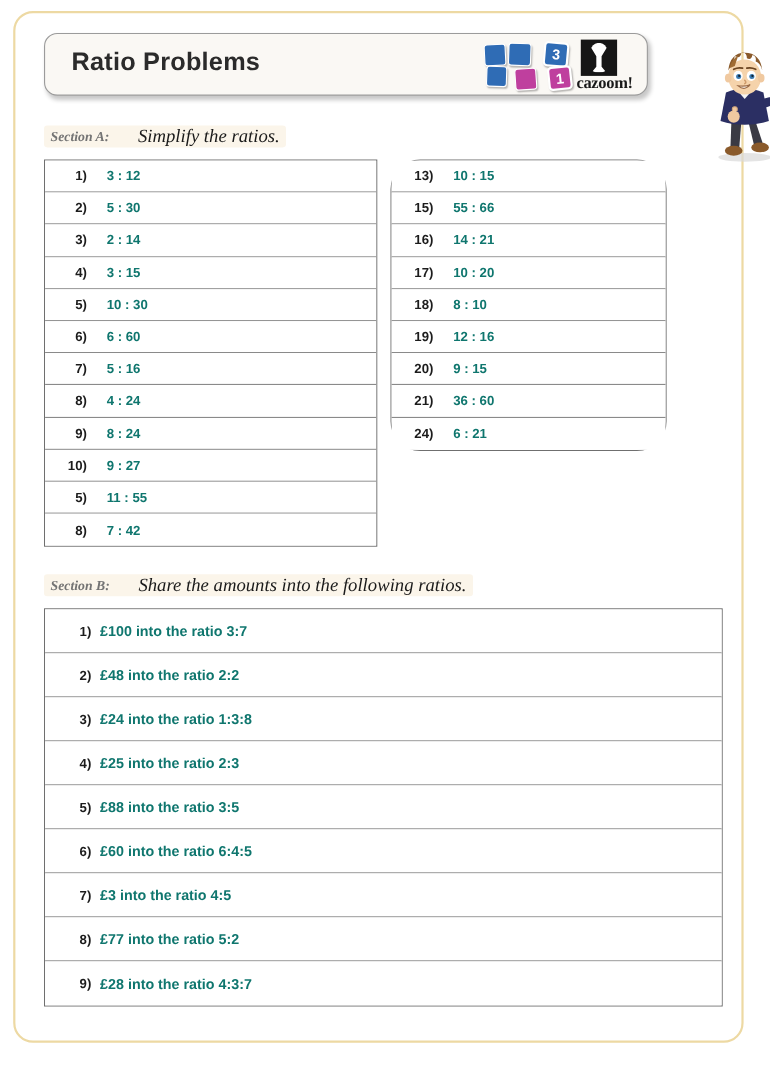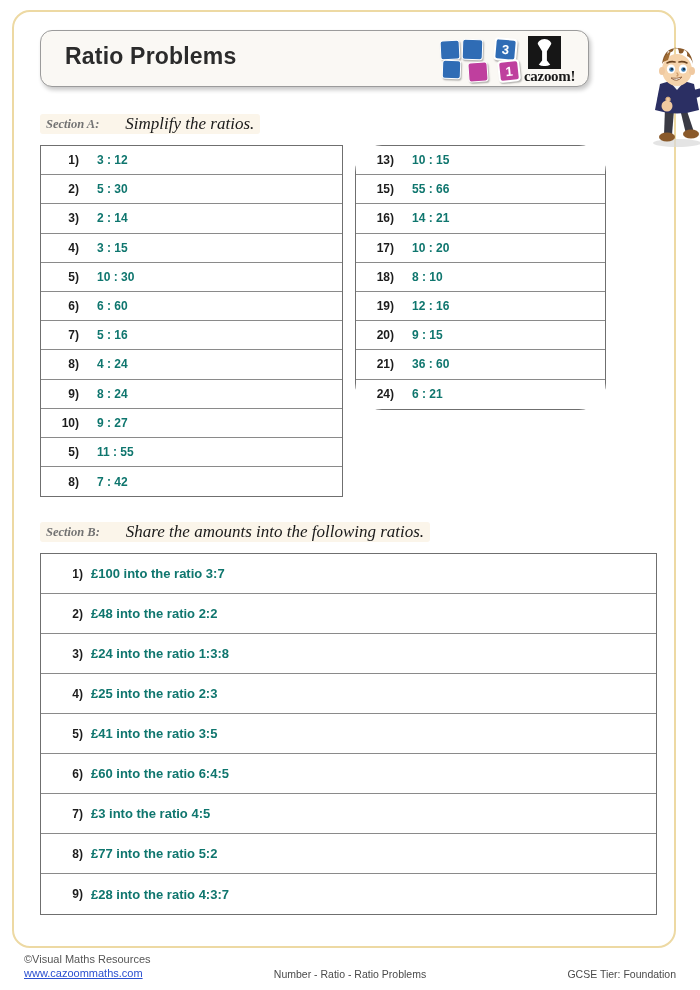--- a/index.html
+++ b/index.html
@@ -372,42 +372,34 @@
     <div class="qrow">
         <span class="qnum">3)</span>
         <span class="qtext">£24 into the ratio 1:3:8</span>
       </div>
     <div class="qrow">
         <span class="qnum">4)</span>
         <span class="qtext">£25 into the ratio 2:3</span>
       </div>
     <div class="qrow">
         <span class="qnum">5)</span>
-        <span class="qtext">£41 into the ratio 3:5</span>
+        <span class="qtext">£88 into the ratio 3:5</span>
       </div>
     <div class="qrow">
         <span class="qnum">6)</span>
         <span class="qtext">£60 into the ratio 6:4:5</span>
       </div>
     <div class="qrow">
         <span class="qnum">7)</span>
         <span class="qtext">£3 into the ratio 4:5</span>
       </div>
     <div class="qrow">
         <span class="qnum">8)</span>
         <span class="qtext">£77 into the ratio 5:2</span>
       </div>
     <div class="qrow">
         <span class="qnum">9)</span>
         <span class="qtext">£28 into the ratio 4:3:7</span>
       </div>
   </div>
 
-  <div id="footer">
-    <div id="footer-left">
-      <div>©Visual Maths Resources</div>
-      <a id="footer-url" href="#">www.cazoommaths.com</a>
-    </div>
-    <div id="footer-center">Number - Ratio - Ratio Problems</div>
-    <div id="footer-right">GCSE Tier: Foundation</div>
-  </div>
 
 </div>
 
 </body></html>

